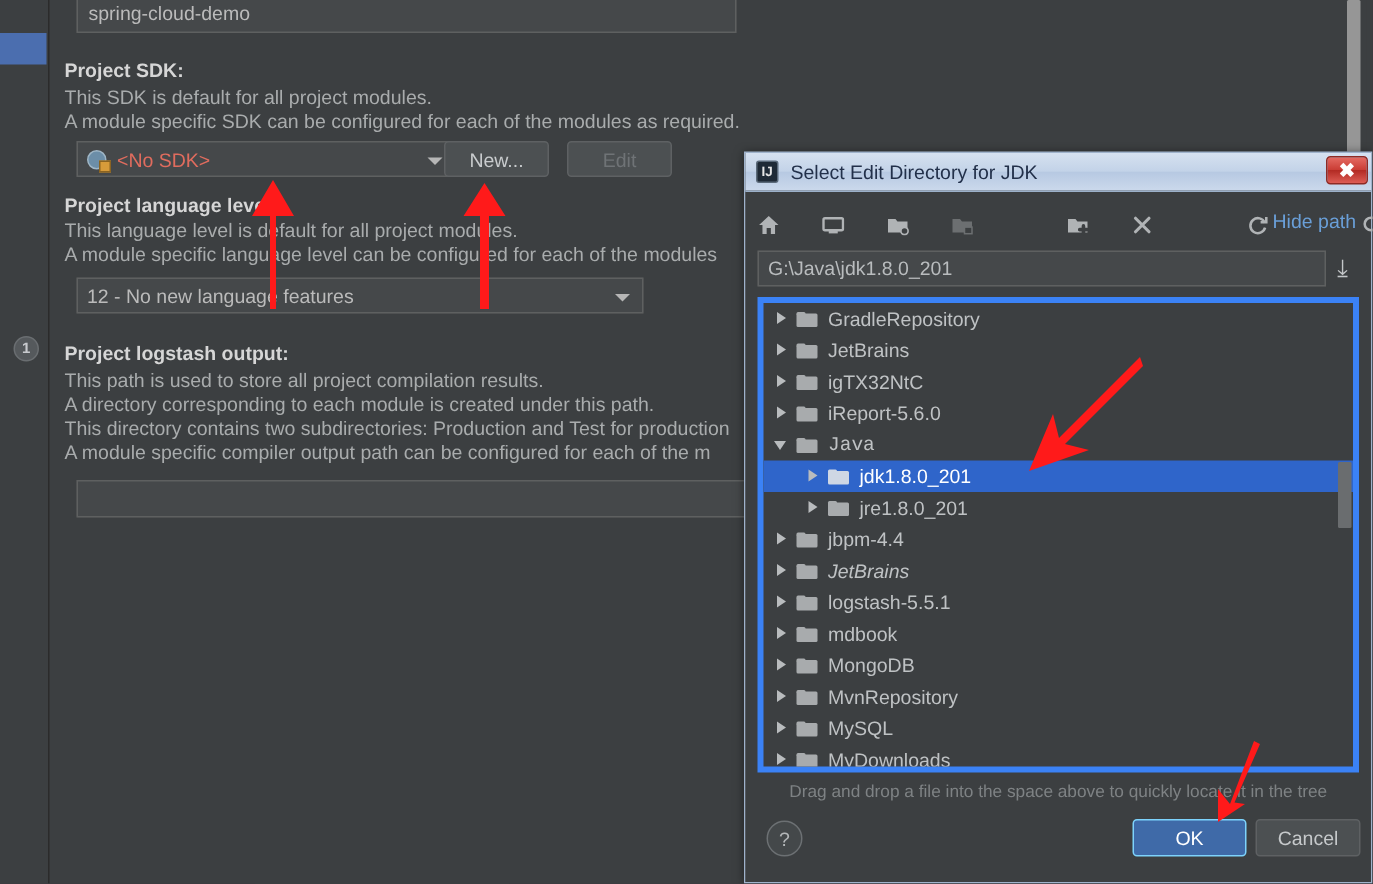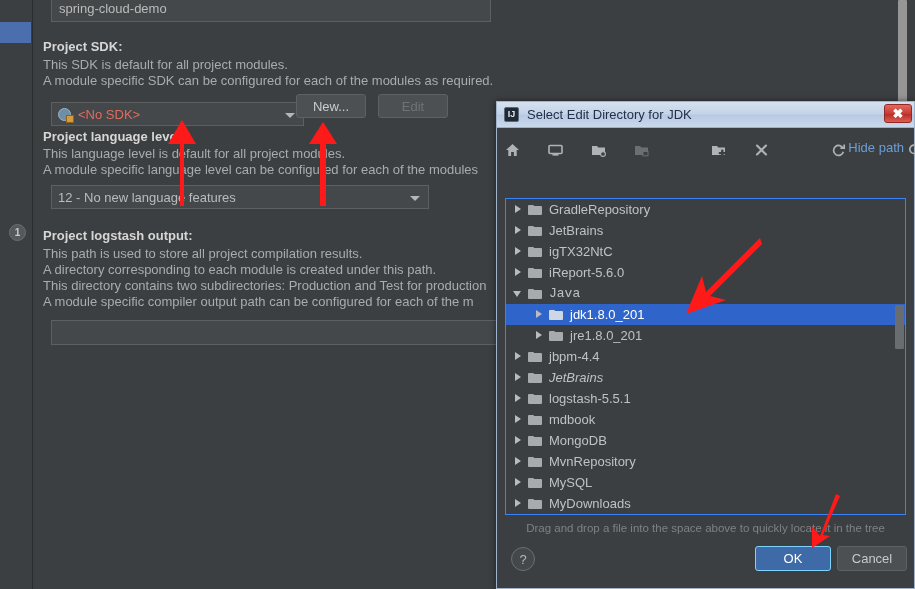--- a/index.html
+++ b/index.html
@@ -157,21 +157,21 @@
     border: 1px solid #5e6060; color: #b9bcbe; font-size: 13px;
     padding: 0 6px; line-height: 22px; white-space: nowrap; overflow: hidden;
   }
   .path-dl {
     width: 22px; height: 24px; display: flex; align-items: center;
     justify-content: center; color: #c4c7c9;
   }
 
   .tree {
     position: absolute; left: 8px; top: 70px; right: 8px; bottom: 73px;
-    background: #3c3f41; border: 1px solid #3b82f6;
+    background: #3c3f41; border: 4px solid #3b82f6;
     overflow: hidden;
   }
   .tree-scroll-thumb {
     position: absolute; right: 1px; top: 106px; width: 9px; height: 44px;
     background: #6a6d6f; border-radius: 1px;
   }
   .row {
     position: relative; height: 21px; display: flex; align-items: center;
     color: #bfc2c4; font-size: 13px; white-space: nowrap;
   }
@@ -249,21 +249,21 @@
     <div class="ide-scroll-track">
       <div class="ide-scroll-thumb"></div>
     </div>
 
     <div class="fld" style="left:17px; top:-4px; width:440px; height:26px;">spring-cloud-demo</div>
 
     <div class="lbl-head" style="left:9px; top:39px;">Project SDK:</div>
     <div class="lbl-desc" style="left:9px; top:57px;">This SDK is default for all project modules.</div>
     <div class="lbl-desc" style="left:9px; top:73px;">A module specific SDK can be configured for each of the modules as required.</div>
 
-    <div class="combo" style="left:17px; top:102px; width:253px;text-align:right;">
+    <div class="combo" style="left:17px; top:94px; width:253px;text-align:right;">
       <span class="sdk-icon">
         <span class="disk"></span>
           <span class="warn"></span>
       </span>
       <span class="sdk-err">&lt;No SDK&gt;</span>
       <span class="caret"></span>
     </div>
 
     <div class="btn" style="left:262px; top:94px; width:70px; height:24px;">New...</div>
     <div class="btn disabled" style="left:344px; top:94px; width:70px; height:24px;">Edit</div>
@@ -357,20 +357,24 @@
         <span class="tb-ic">
           <svg width="16" height="14" viewBox="0 0 16 14">
               <path d="M2 2.5 h5 l1.2 1.5 h5.6 v3 h-11.8 Z" fill="#9aa0a4"></path>
               <ellipse cx="9.5" cy="10.4" rx="4.6" ry="2.4" fill="#2f9bd1"></ellipse>
               <ellipse cx="9.5" cy="9.5" rx="4.6" ry="2.4" fill="#57c3ef"></ellipse>
             </svg>
         </span>
         <span class="hide-path">Hide path</span>
       </div>
 
+      <div class="path-row">
+        <div class="path-field">G:\Java\jdk1.8.0_201</div>
+        <div class="path-dl">⤓</div>
+      </div>
 
       <div class="tree">
         <div id="tree-rows">
             <div class="row" style="padding-left: 6px;">
               <span class="tw closed"></span>
               <span class="fi"></span>
               <span>GradleRepository</span>
             </div>
             <div class="row" style="padding-left: 6px;">
               <span class="tw closed"></span>

